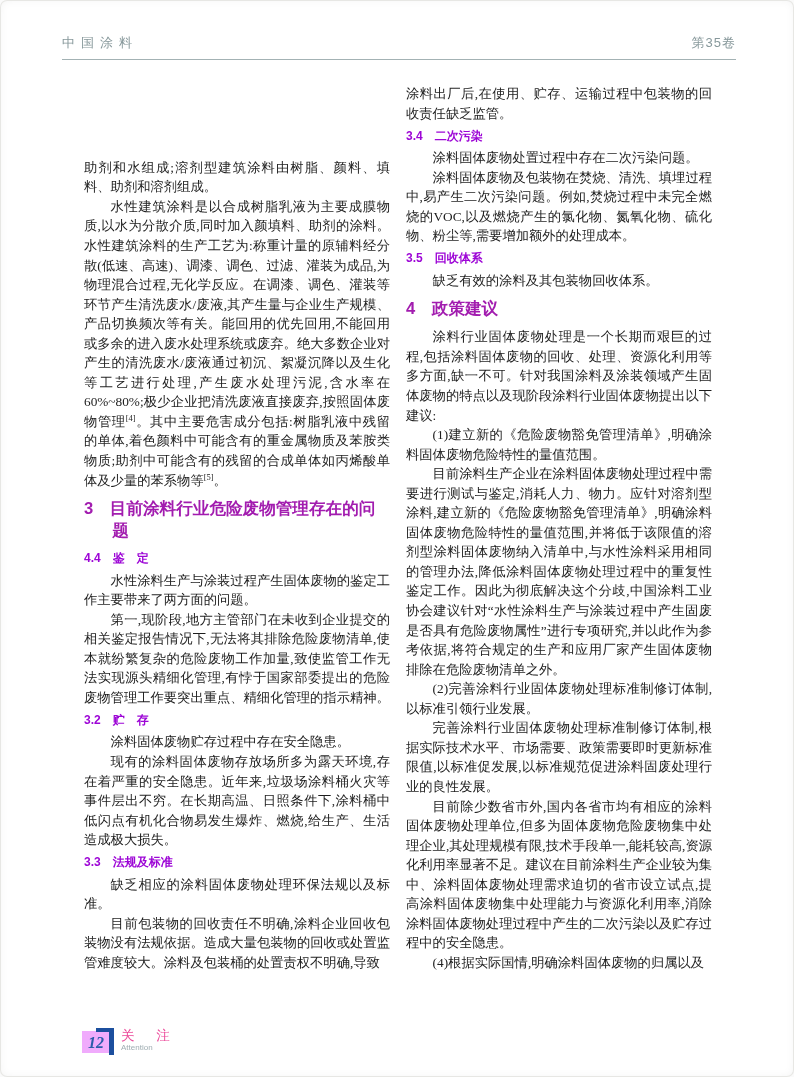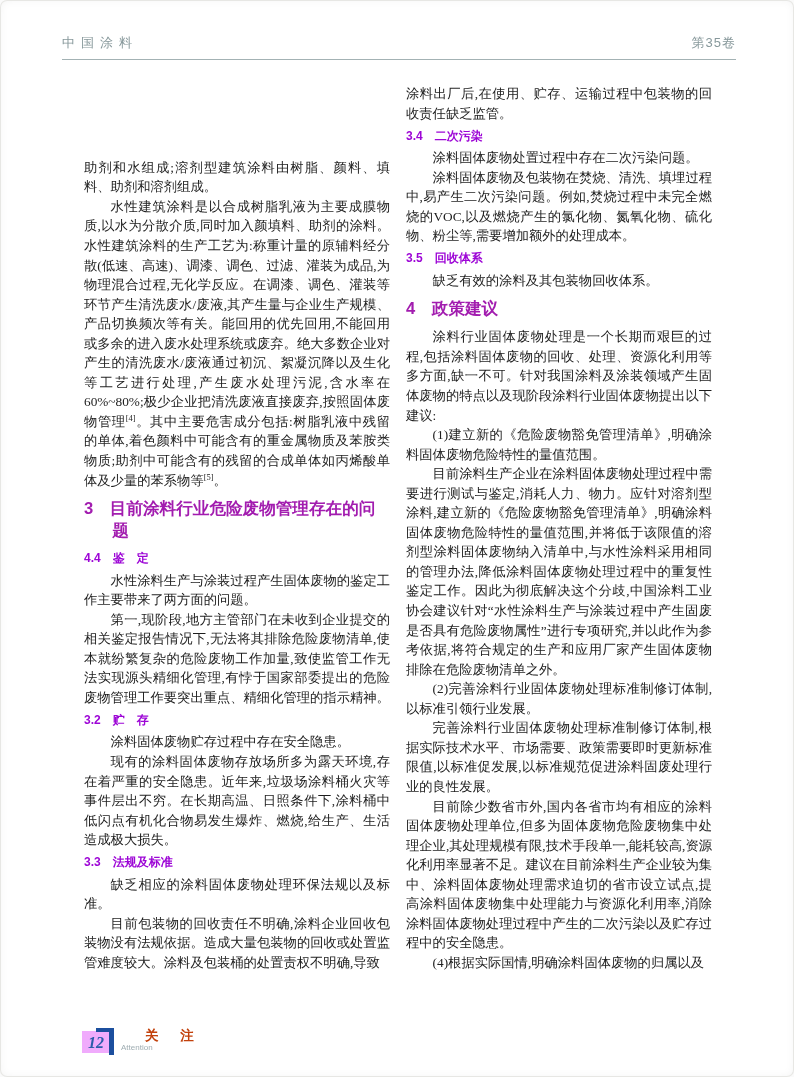--- a/index.html
+++ b/index.html
@@ -84,25 +84,24 @@
   }
   .footer-bar::before{
     content:"";
     position:absolute;top:0;left:-13px;
     width:13px;height:4px;
     background:#1c4f9e;
   }
   .footer-labels{display:flex;flex-direction:column;}
   .column-name-cn{
     font-family:"Liberation Sans","DejaVu Sans",sans-serif;
-    font-size:13.5px;font-weight:bold;
+    font-size:13.5px;font-weight:normal;
     letter-spacing:9px;
-    color:#c2410c;
+    color:#ec4899;
     line-height:15px;
-    margin-left:24px;
   }
   .column-name-en{
     font-family:"Liberation Sans","DejaVu Sans",sans-serif;
     font-size:8px;
     color:#9fadb2;
     line-height:10px;
   }
 </style>
 </head>
 <body>

